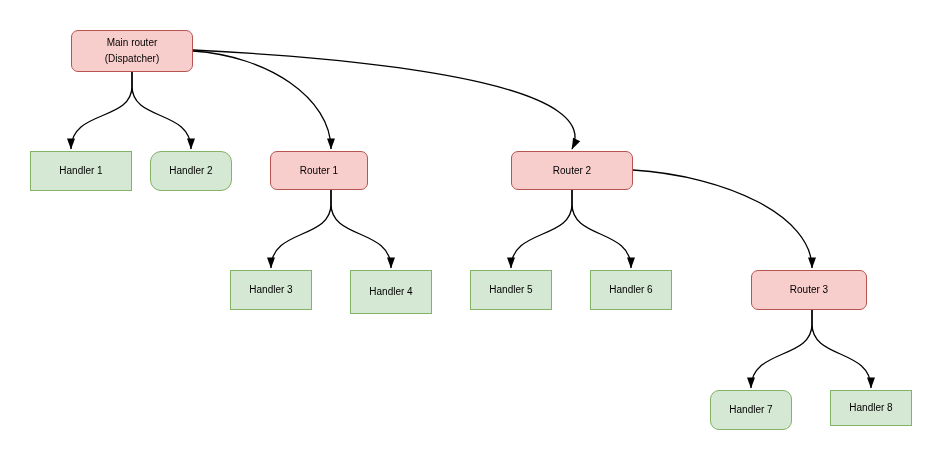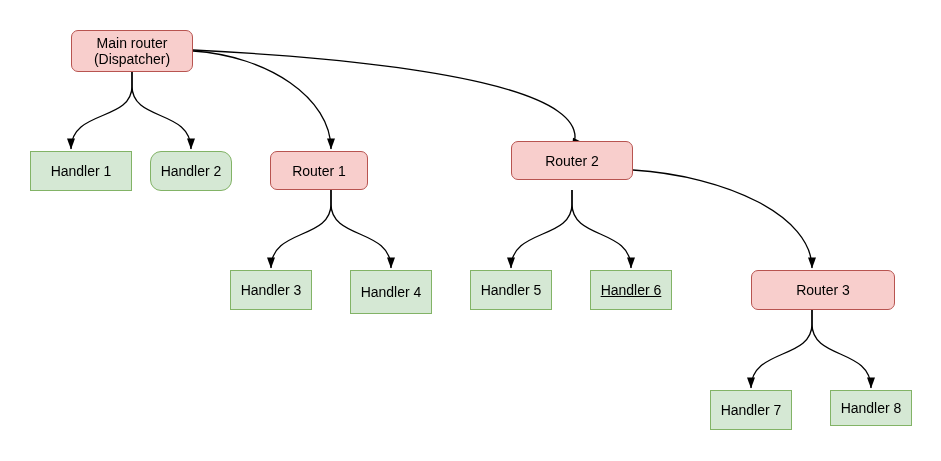--- a/index.html
+++ b/index.html
@@ -28,21 +28,21 @@
     stroke: var(--edge-color, #000000);
     stroke-width: 1.3;
   }
   .node {
     position: absolute;
     box-sizing: border-box;
     display: flex;
     align-items: center;
     justify-content: center;
     text-align: center;
-    font-size: 14px;
+    font-size: 10px;
     line-height: 16px;
     color: var(--text-color, #000000);
     white-space: pre-line;
   }
   .node.router {
     background: var(--router-fill, #f8cecc);
     border: 1px solid var(--router-border, #b85450);
     border-radius: 7px;
   }
   .node.handler {
@@ -78,29 +78,29 @@
 
   <div class="node router" style="left:71px; top:30px; width:122px; height:42px;">Main router
 (Dispatcher)</div>
 
   <div class="node handler" style="left:30px; top:151px; width:102px; height:40px;">Handler 1</div>
 
   <div class="node handler" style="left:150px; top:151px; width:82px; height:40px;border-radius:11px;">Handler 2</div>
 
   <div class="node router" style="left:270px; top:151px; width:98px; height:39px;">Router 1</div>
 
-  <div class="node router" style="left:511px; top:141px; width:122px; height:39px;">Router 2</div>
+  <div class="node router" style="left:511px; top:151px; width:122px; height:39px;">Router 2</div>
 
   <div class="node handler" style="left:230px; top:270px; width:82px; height:40px;">Handler 3</div>
 
   <div class="node handler" style="left:350px; top:270px; width:82px; height:44px;">Handler 4</div>
 
   <div class="node handler" style="left:470px; top:270px; width:82px; height:40px;">Handler 5</div>
 
-  <div class="node handler" style="left:590px; top:270px; width:82px; height:40px;text-decoration:underline;">Handler 6</div>
+  <div class="node handler" style="left:590px; top:270px; width:82px; height:40px;">Handler 6</div>
 
-  <div class="node router" style="left:751px; top:270px; width:144px; height:40px;">Router 3</div>
+  <div class="node router" style="left:751px; top:270px; width:116px; height:40px;">Router 3</div>
 
-  <div class="node handler" style="left:710px; top:390px; width:82px; height:40px;">Handler 7</div>
+  <div class="node handler" style="left:710px; top:390px; width:82px; height:40px;border-radius:9px;">Handler 7</div>
 
   <div class="node handler" style="left:830px; top:390px; width:82px; height:36px;">Handler 8</div>
 
 </div>
 
 </body></html>

